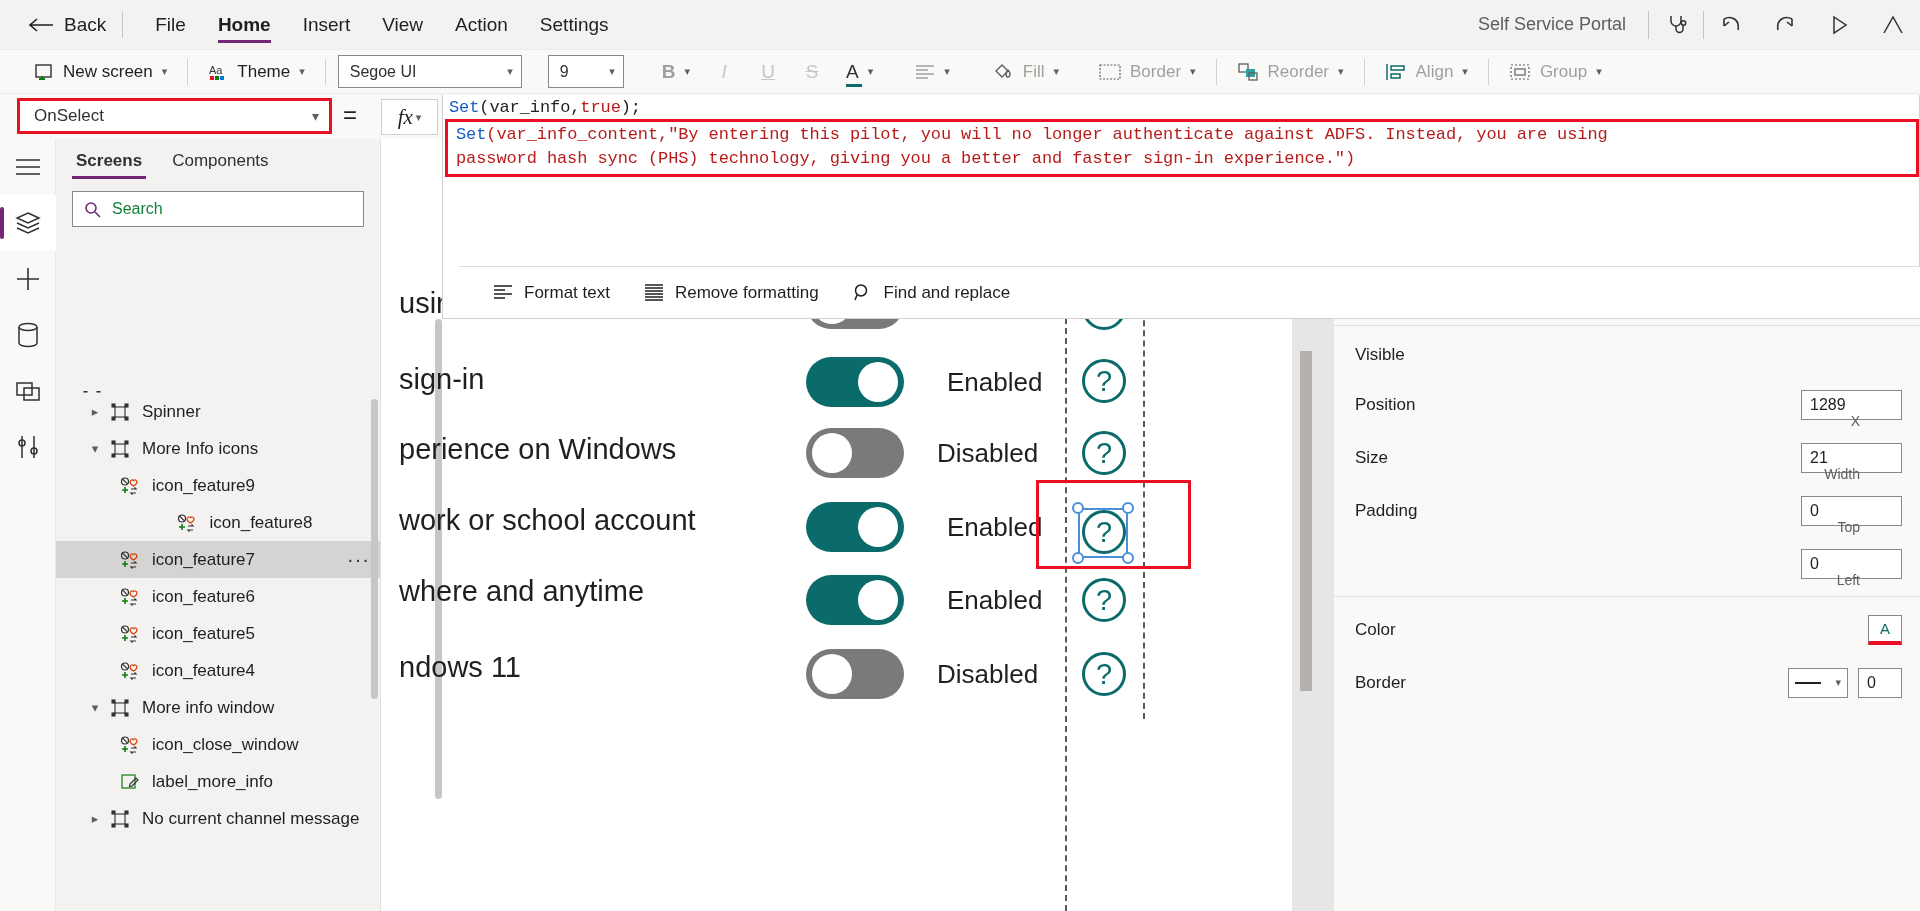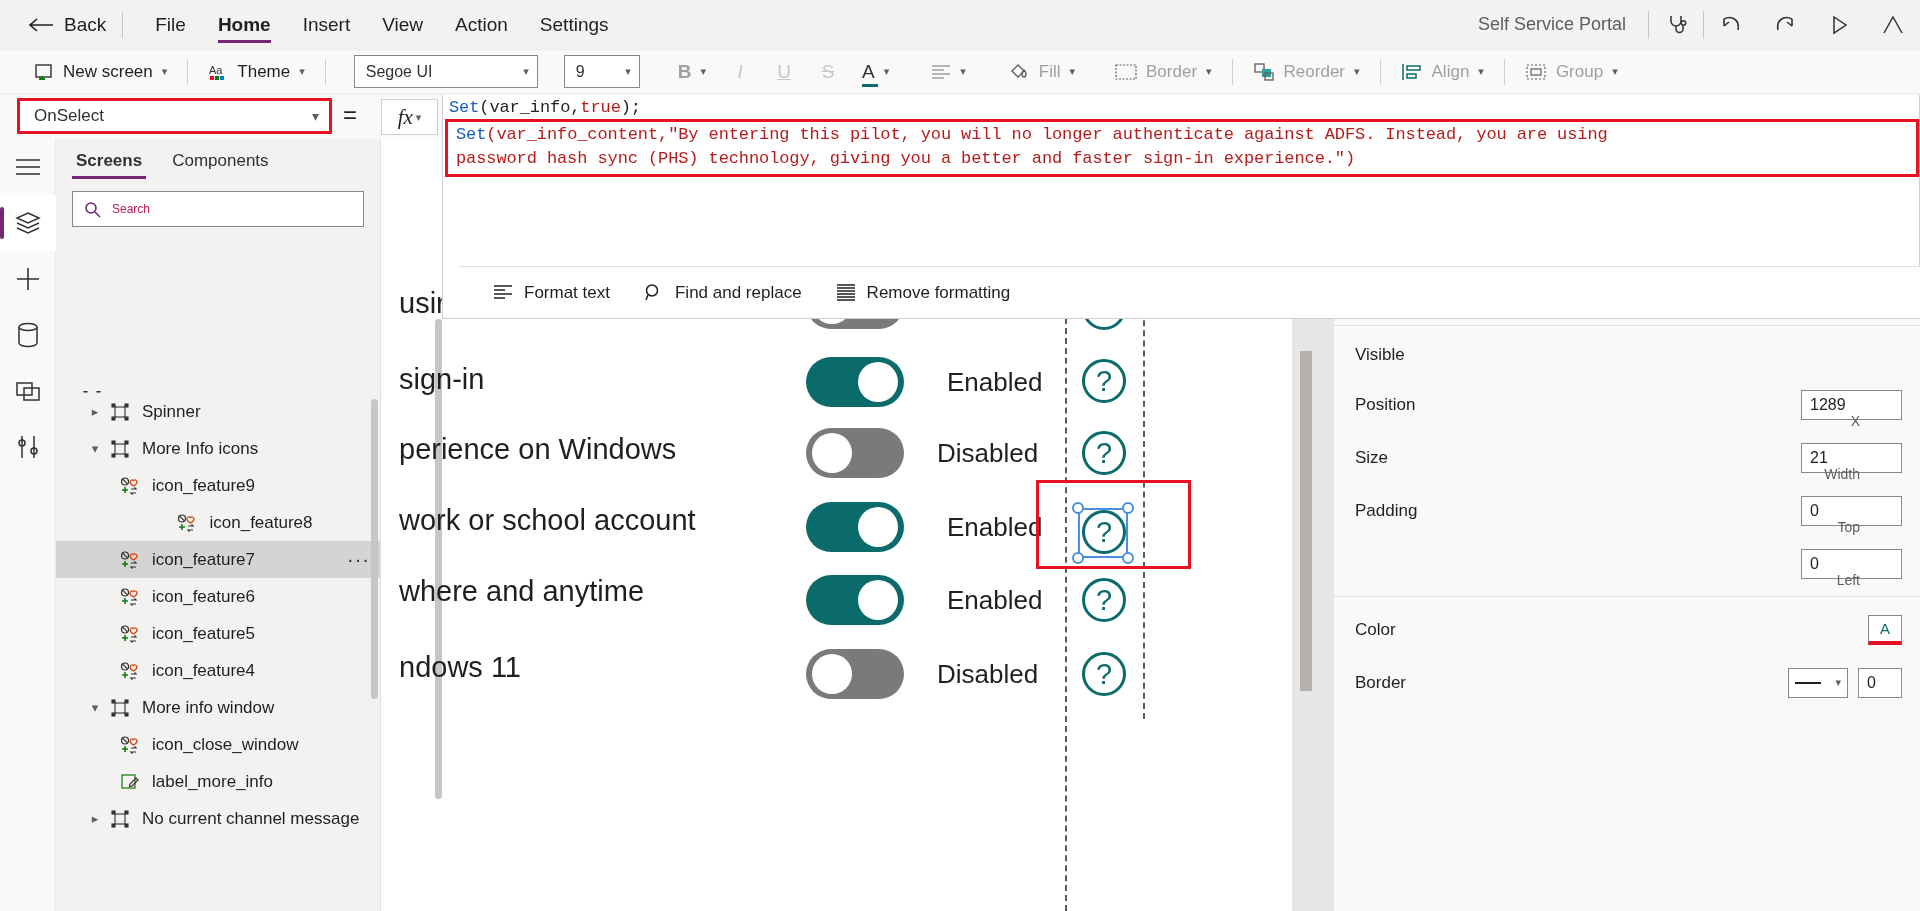--- a/index.html
+++ b/index.html
@@ -138,21 +138,21 @@
   .tree-tab { font-size: 17px; color:#323130; padding: 0 4px 8px 4px;
     margin-right: 22px; cursor:pointer; position:relative; }
   .tree-tab.active { font-weight:bold; }
   .tree-tab.active::after { content:""; position:absolute; bottom:0; left:0;
     right:0; height:3px; background:#742774; }
   .tree-search {
     margin: 12px 16px 0 16px; height: 36px; background:#fff;
     border:1px solid #8a8886; display:flex; align-items:center; gap:11px;
     padding: 0 11px;
   }
-  .tree-search-ph { font-size:12px; color:#be185d; }
+  .tree-search-ph { font-size:16px; color:#15803d; }
   .tree-list { position:absolute; top: 252px; left:0; right:0; bottom:0;
     overflow:hidden; }
   .tnode { display:flex; align-items:center; height: 37px; cursor:pointer;
     font-size: 17px; color:#201f1e; padding-right: 10px; position:relative; }
   .tnode.sel { background:#d6d4d2; }
   .tnode .chev { width: 22px; display:flex; justify-content:center;
     font-size:13px; color:#605e5c; }
   .tnode .tico { width: 28px; display:flex; justify-content:center;
     align-items:center; }
   .tnode .tlabel { margin-left: 8px; }
@@ -297,21 +297,21 @@
       <svg width="20" height="20" viewBox="0 0 20 20">
         <text x="1" y="12" font-size="11" fill="#323130" font-family="Liberation Sans">Aa</text>
         <rect x="2" y="14" width="4" height="4" fill="#e81123"></rect>
         <rect x="7" y="14" width="4" height="4" fill="#107c10"></rect>
         <rect x="12" y="14" width="4" height="4" fill="#0078d4"></rect>
       </svg>
       <span>Theme</span>
       <span class="caret">▾</span>
     </div>
     <div class="rb-sep"></div>
-    <div class="rb-combo" style="margin-left:20px;">
+    <div class="rb-combo" style="margin-left:4px;">
       <span>Segoe UI</span>
       <span class="caret">▾</span>
     </div>
     <div class="rb-combo small" style="margin-left:20px;">
       <span>9</span>
       <span class="caret">▾</span>
     </div>
     <div class="rb-item dim" style="margin-left:20px;">
       <b style="font-size:19px;">B</b>
       <span class="caret">▾</span>
@@ -403,31 +403,31 @@
       <div class="fx-line3">password hash sync (PHS) technology, giving you a better and faster sign-in experience.")</div>
     </div>
     <div class="fx-toolbar">
       <div class="fxt-item">
         <svg width="20" height="17" viewBox="0 0 20 17" stroke="#201f1e" stroke-width="1.5">
           <path d="M1 2h18M1 6h11M1 10h18M1 14h11"></path>
         </svg>
         <span>Format text</span>
       </div>
       <div class="fxt-item">
+        <svg width="20" height="17" viewBox="0 0 20 17" stroke="#201f1e" stroke-width="1.4">
+          <path d="M1 1h18M1 4h18M1 7h18M1 10h18M1 13h18M1 16h18"></path>
+        </svg>
+        <span>Remove formatting</span>
+      </div>
+      <div class="fxt-item">
         <svg width="20" height="19" viewBox="0 0 20 19" fill="none" stroke="#201f1e" stroke-width="1.5">
           <circle cx="8" cy="7.5" r="5.5"></circle>
             <path d="M4 12 L2 17"></path>
         </svg>
         <span>Find and replace</span>
-      </div>
-      <div class="fxt-item">
-        <svg width="20" height="17" viewBox="0 0 20 17" stroke="#201f1e" stroke-width="1.4">
-          <path d="M1 1h18M1 4h18M1 7h18M1 10h18M1 13h18M1 16h18"></path>
-        </svg>
-        <span>Remove formatting</span>
       </div>
     </div>
   </div>
 
   <div class="rail">
     <div class="rail-btn">
       <svg width="26" height="20" viewBox="0 0 26 20" stroke="#323130" stroke-width="1.6">
           <path d="M1 3h24M1 10h24M1 17h24"></path>
         </svg>
     </div>

